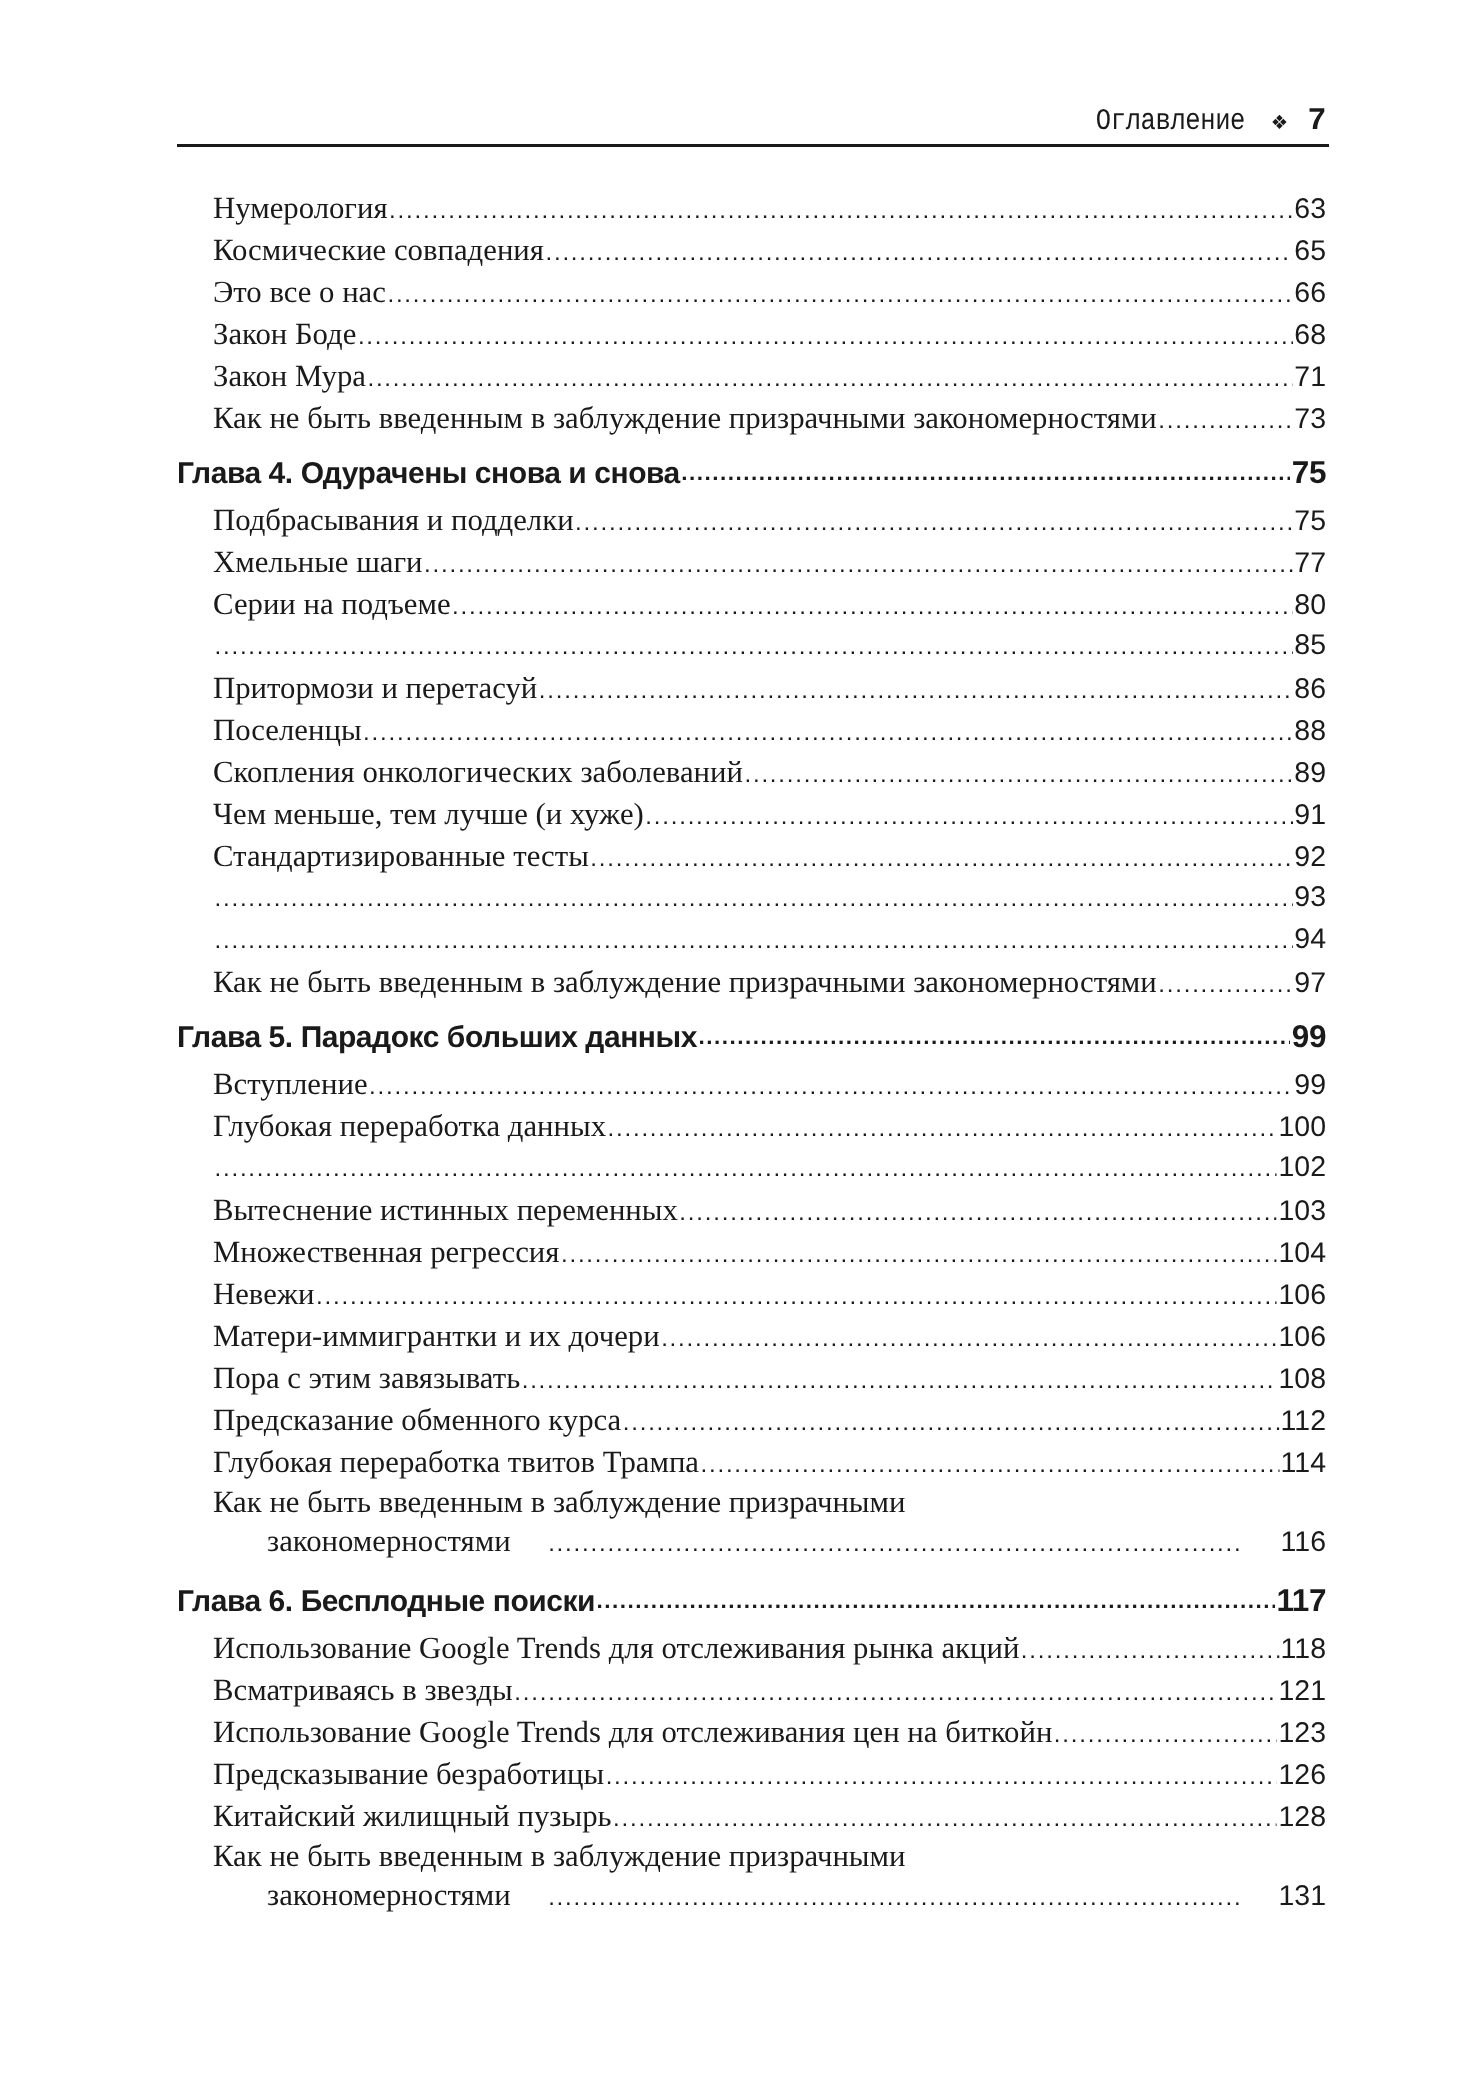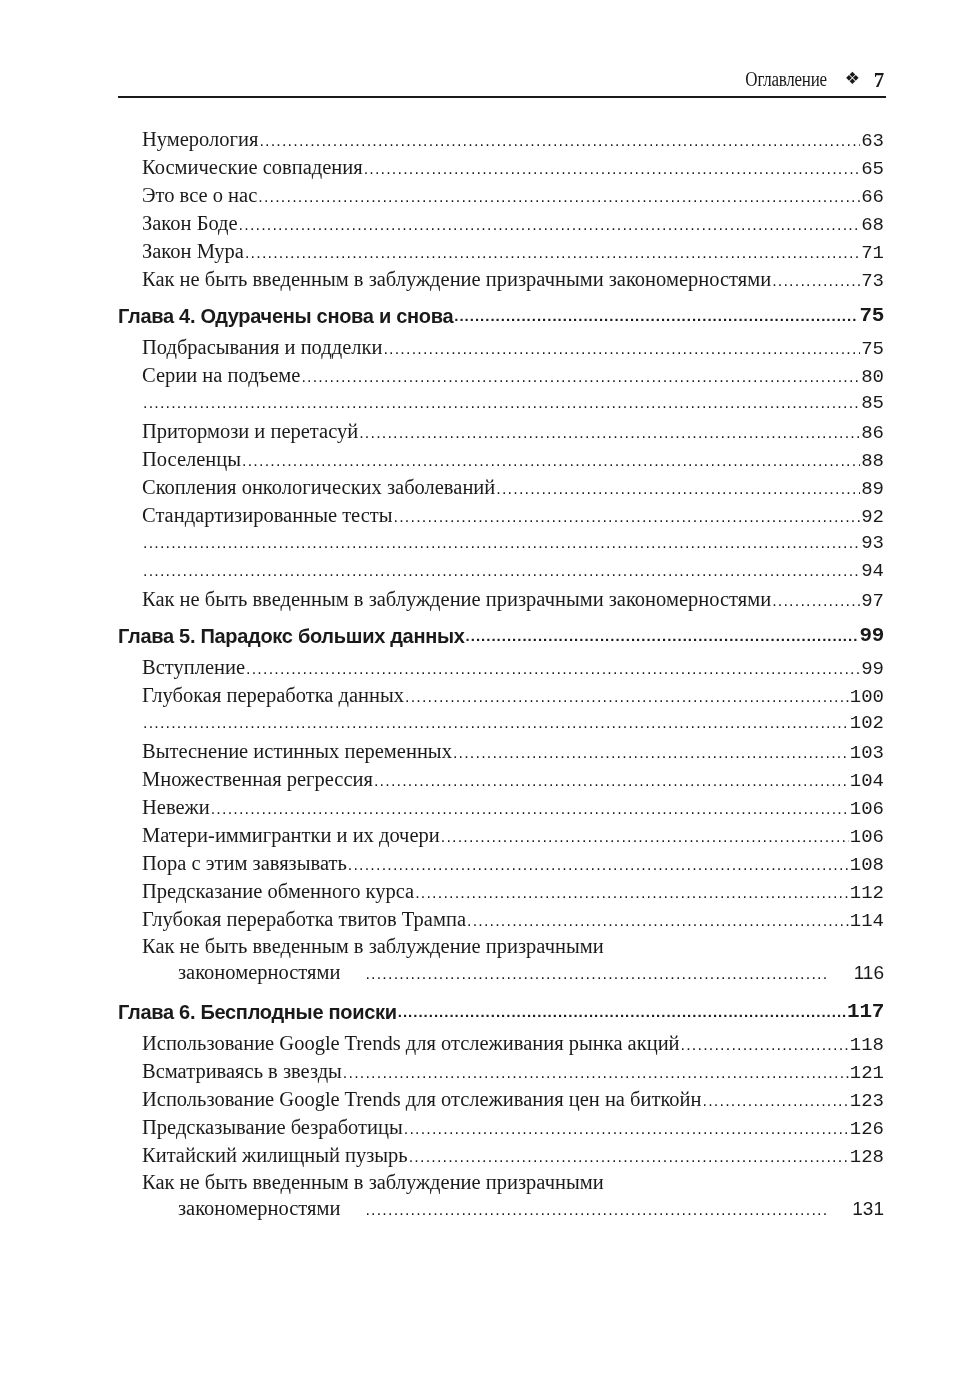--- a/index.html
+++ b/index.html
@@ -1,41 +1,41 @@
 <!DOCTYPE html>
 <html><head>
   <meta charset="utf-8">
   <style>
     html, body { margin: 0; padding: 0; background: #ffffff; }
     body { width: 974px; height: 1388px; position: relative; overflow: hidden; color: #1a1a1a; }
     .page { position: absolute; left: 118px; top: 0; width: 768px; }
     .running-head {
       position: absolute; top: 68px; right: 0; height: 26px;
-      display: flex; align-items: flex-start; gap: 0;
-      font-family: Liberation Serif, serif; font-size: 20px; letter-spacing: -0.3px;
+      display: flex; align-items: center; gap: 0;
+      font-family: Liberation Mono, monospace; font-size: 20px; letter-spacing: -0.3px;
     }
     .running-head .rh-title { transform: scaleX(0.85); transform-origin: right center; margin-right: 10px; }
     .running-head .rh-orn { font-size: 17px; margin: 0 14px 0 8px; }
     .running-head .rh-num { font-weight: bold; font-size: 21px; margin-right: 2px; }
     .rule { position: absolute; top: 96px; left: 0; width: 768px; height: 2px; background: #1a1a1a; }
     .toc { position: absolute; top: 125px; left: 0; width: 766px; }
     .row {
       display: flex; align-items: baseline; height: 28px; line-height: 28px;
       font-family: "Liberation Serif", serif; font-size: 20.5px;
     }
     .row.sub { padding-left: 24px; }
     .row .t { white-space: nowrap; }
     .row .dots {
       flex: 1; overflow: hidden; white-space: nowrap; margin: 0 1px;
       font-family: "Liberation Sans", sans-serif; font-size: 16px; letter-spacing: 1.2px;
     }
     .row .dots::before {
       content: "................................................................................................................................................................................";
     }
-    .row .pg { font-family: Liberation Mono, monospace; font-size: 19px; white-space: nowrap; }
+    .row .pg { font-family: Liberation Sans, sans-serif; font-size: 19px; white-space: nowrap; }
     .row.chapter {
       font-family: "Liberation Sans", sans-serif; font-weight: bold; font-size: 20px;
       height: 34px; line-height: 34px; margin-top: 6px; margin-bottom: 0px;
       letter-spacing: -0.3px;
       align-items: flex-end;
     }
     .row.chapter .pg { font-weight: bold; font-size: 21px; }
     .row.chapter .dots { font-weight: bold; font-size: 15px; letter-spacing: 1px; }
     .multi { font-family: "Liberation Serif", serif; font-size: 20.5px; padding-left: 24px; }
     .multi .line1 { height: 26px; line-height: 26px; white-space: nowrap; }
@@ -99,20 +99,25 @@
         <span class="t">Глава 4. Одурачены снова и снова</span>
         <span class="dots"></span>
         <span class="pg">75</span>
       </div>
     <div class="row sub">
         <span class="t">Подбрасывания и подделки</span>
         <span class="dots"></span>
         <span class="pg">75</span>
       </div>
     <div class="row sub">
+        <span class="t">Хмельные шаги</span>
+        <span class="dots"></span>
+        <span class="pg">77</span>
+      </div>
+    <div class="row sub">
         <span class="t">Серии на подъеме</span>
         <span class="dots"></span>
         <span class="pg">80</span>
       </div>
     <div class="row sub">
         <span class="dots"></span>
         <span class="pg">85</span>
       </div>
     <div class="row sub">
         <span class="t">Притормози и перетасуй</span>
@@ -121,20 +126,25 @@
       </div>
     <div class="row sub">
         <span class="t">Поселенцы</span>
         <span class="dots"></span>
         <span class="pg">88</span>
       </div>
     <div class="row sub">
         <span class="t">Скопления онкологических заболеваний</span>
         <span class="dots"></span>
         <span class="pg">89</span>
+      </div>
+    <div class="row sub">
+        <span class="t">Чем меньше, тем лучше (и хуже)</span>
+        <span class="dots"></span>
+        <span class="pg">91</span>
       </div>
     <div class="row sub">
         <span class="t">Стандартизированные тесты</span>
         <span class="dots"></span>
         <span class="pg">92</span>
       </div>
     <div class="row sub">
         <span class="dots"></span>
         <span class="pg">93</span>
       </div>

